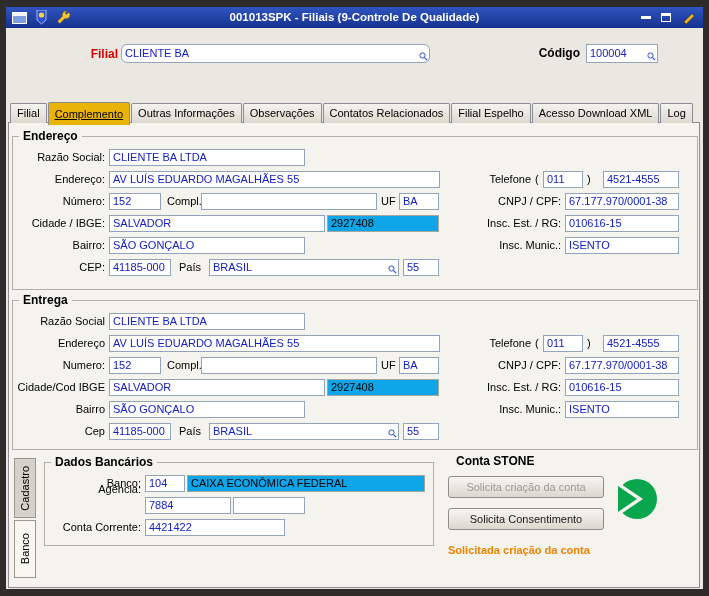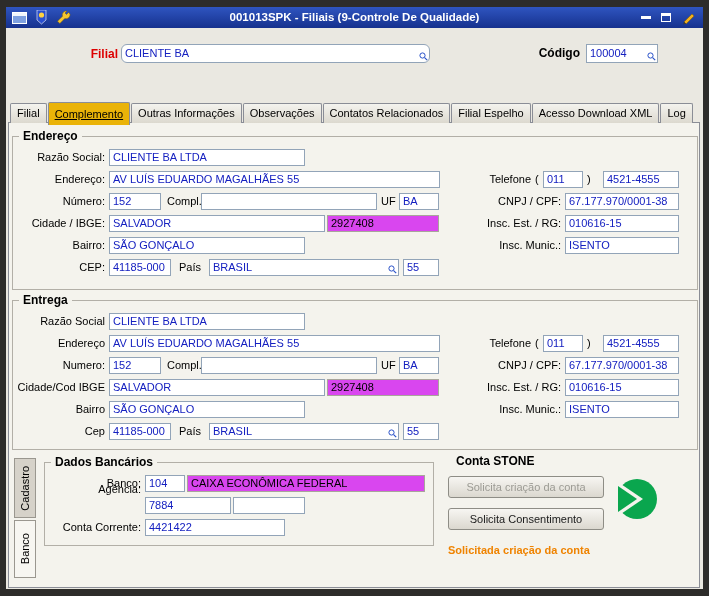--- a/index.html
+++ b/index.html
@@ -14,21 +14,21 @@
   .min-glyph{width:10px;height:3px;background:#fff;}
   .max-glyph{width:10px;height:9px;border:1px solid #fff;border-top:3px solid #fff;box-sizing:border-box;}
   .app-bg{position:absolute;left:6px;top:28px;width:697px;height:561px;background:#eae8e1;}
   .lbl{position:absolute;font-size:11px;color:#000;white-space:nowrap;}
   .lbl.r{text-align:right;}
   .lbl.b{font-weight:bold;font-size:12px;}
   .lbl.red{color:#dd0000;}
   .fld{position:absolute;height:17px;box-sizing:border-box;border:1px solid #92a4b8;background:#fff;
        color:#1520c0;font-size:11px;line-height:15px;padding:0 3px;white-space:nowrap;overflow:hidden;}
   .fld.tall{height:19px;line-height:17px;}
-  .fld.gray{background:#d946ef;color:#000;border-color:#a8a59b;}
+  .fld.gray{background:#0ea5e9;color:#000;border-color:#a8a59b;}
   .lookup{position:absolute;right:1px;bottom:1px;}
   .tabs{position:absolute;display:flex;align-items:flex-end;z-index:2;white-space:nowrap;}
   .tab{height:20px;line-height:19px;padding:0 6px;font-size:11px;color:#000;box-sizing:border-box;
        background:linear-gradient(#f4f3ee,#dcd9cf);border:1px solid #8a8d96;border-bottom:none;
        border-radius:2px 2px 0 0;margin-right:1px;}
   .tabs-top .tab{padding:0 8px;border-bottom:1px solid #8a8d96;}
   .tab.active{background:#eab308;height:23px;line-height:22px;position:relative;top:2px;
               text-decoration:underline;z-index:3;}
   .panel{position:absolute;left:8px;top:122px;width:692px;height:466px;background:#f4f3ed;
          border:1px solid #8a8d96;box-sizing:border-box;z-index:1;}

